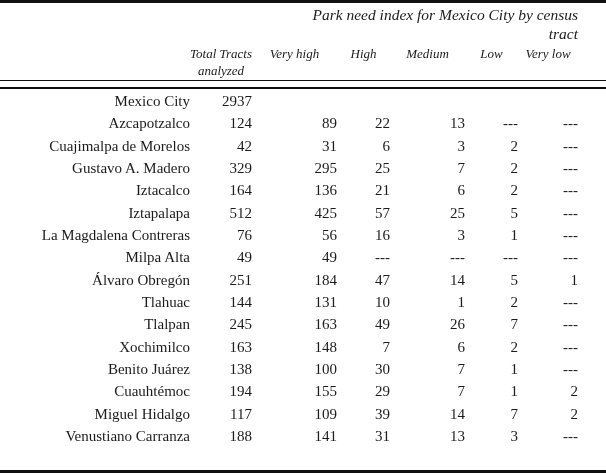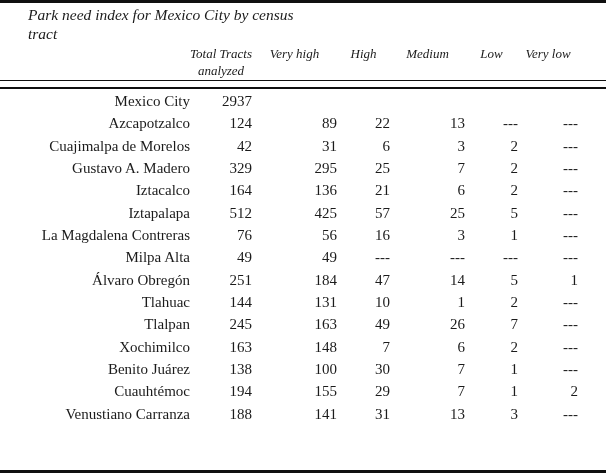--- a/index.html
+++ b/index.html
@@ -16,21 +16,21 @@
   .hrule.top{top:0;height:3px;}
   .hrule.head-thin{top:80px;height:1px;}
   .hrule.head-thick{top:87px;height:2px;}
   .hrule.bottom{top:470px;height:3px;}
 
   .content{padding:5px 28px 0 4px;}
   table{border-collapse:collapse;table-layout:fixed;width:574px;}
   th,td{margin:0;padding:0;font-weight:normal;}
 
   .title-cell{
-    height:40px;vertical-align:top;text-align:left;
+    height:40px;vertical-align:top;text-align:right;
     font-style:italic;font-size:15.5px;line-height:19px;
     padding-left:24px;
     margin-top:28px;
   }
   .head-row th{
     height:34px;vertical-align:top;text-align:center;
     font-style:italic;font-size:13px;line-height:17px;
     white-space:nowrap;
   }
   .head-line{display:block;}
@@ -209,20 +209,29 @@
         <tr>
           <td class="name">Cuauhtémoc</td>
           <td class="num">194</td>
           <td class="num">155</td>
           <td class="num">29</td>
           <td class="num">7</td>
           <td class="num">1</td>
           <td class="num">2</td>
         </tr>
         <tr>
+          <td class="name">Miguel Hidalgo</td>
+          <td class="num">117</td>
+          <td class="num">109</td>
+          <td class="num">39</td>
+          <td class="num">14</td>
+          <td class="num">7</td>
+          <td class="num">2</td>
+        </tr>
+        <tr>
           <td class="name">Venustiano Carranza</td>
           <td class="num">188</td>
           <td class="num">141</td>
           <td class="num">31</td>
           <td class="num">13</td>
           <td class="num">3</td>
           <td class="num">---</td>
         </tr>
       </tbody>
     </table>

